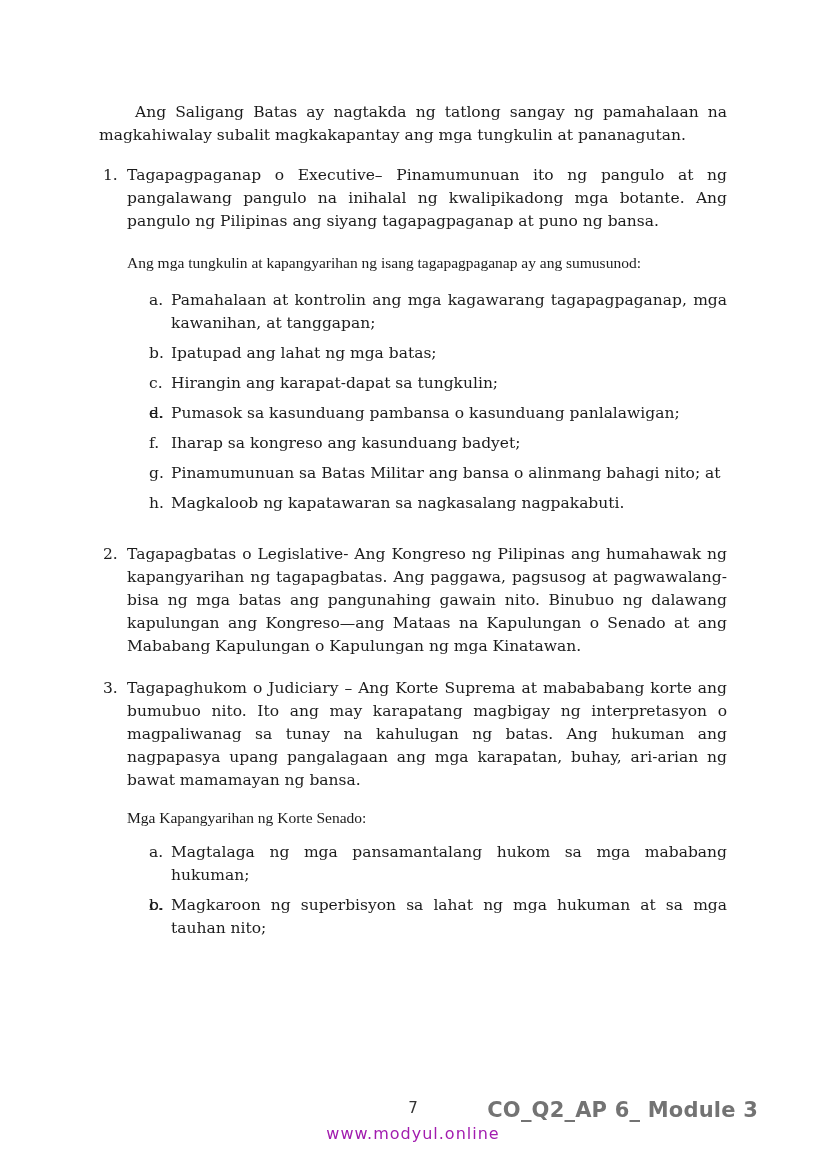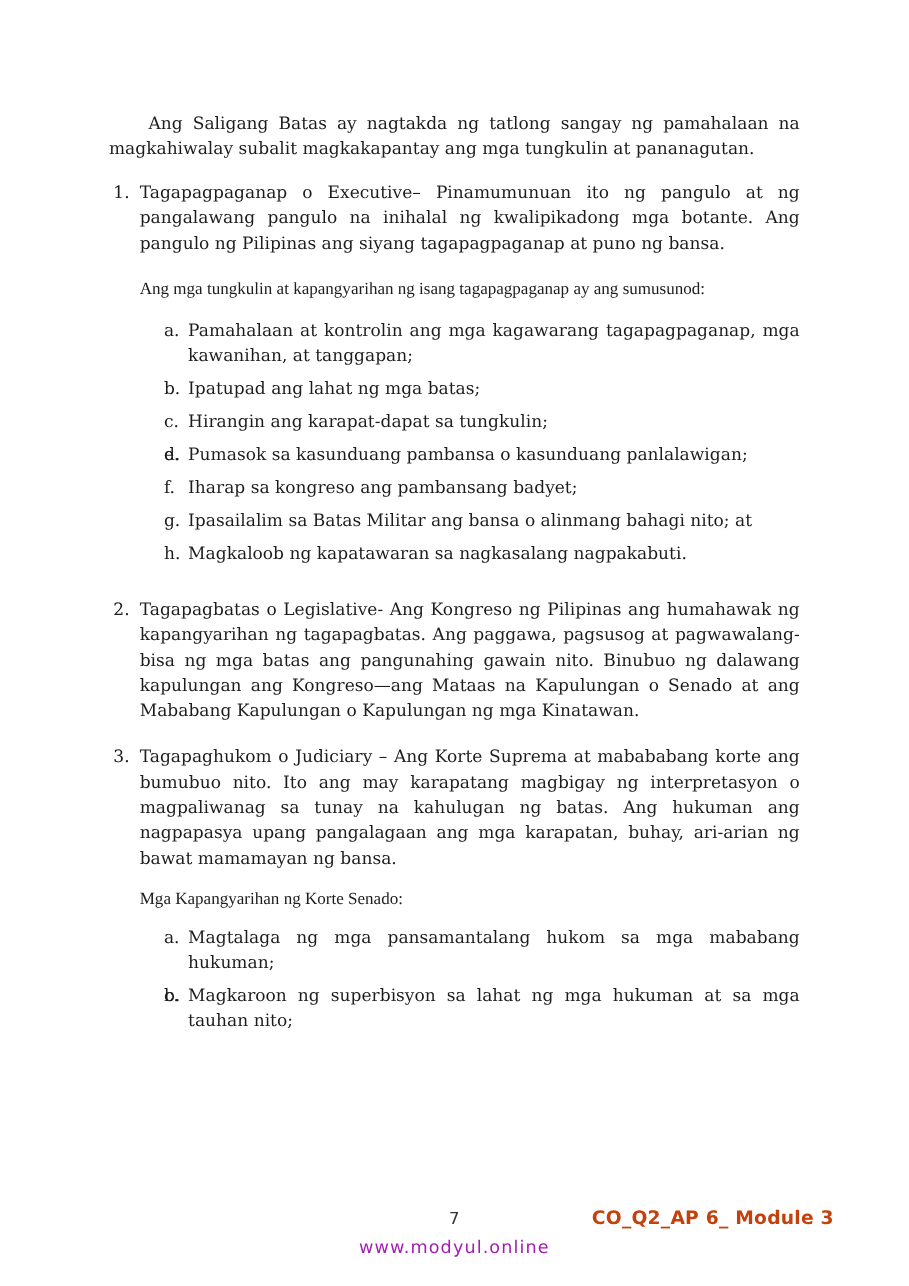--- a/index.html
+++ b/index.html
@@ -49,23 +49,23 @@
     font-family: "DejaVu Sans", "Liberation Sans", sans-serif;
     font-size: 15px;
     color: #333333;
   }
   .module-label {
     position: absolute;
     top: 1098px;
     right: 68px;
     font-family: "DejaVu Sans", "Liberation Sans", sans-serif;
     font-weight: 700;
-    font-size: 17px;
+    font-size: 21px;
     letter-spacing: 0.2px;
-    color: #c2410c;
+    color: #737373;
   }
   .watermark {
     position: absolute;
     top: 1124px;
     left: 0;
     width: 826px;
     text-align: center;
     font-family: "DejaVu Sans", "Liberation Sans", sans-serif;
     font-size: 16px;
     letter-spacing: 1px;
@@ -102,25 +102,25 @@
       </div>
       <div class="letter-item">
         <span class="letter-marker">d.</span>
       </div>
       <div class="letter-item">
         <span class="letter-marker">e.</span>
         <p>Pumasok sa kasunduang pambansa o kasunduang panlalawigan;</p>
       </div>
       <div class="letter-item">
         <span class="letter-marker">f.</span>
-        <p>Iharap sa kongreso ang pambansang badyet;</p>
+        <p>Iharap sa kongreso ang kasunduang badyet;</p>
       </div>
       <div class="letter-item">
         <span class="letter-marker">g.</span>
-        <p>Ipasailalim sa Batas Militar ang bansa o alinmang bahagi nito; at</p>
+        <p>Pinamumunuan sa Batas Militar ang bansa o alinmang bahagi nito; at</p>
       </div>
       <div class="letter-item">
         <span class="letter-marker">h.</span>
         <p>Magkaloob ng kapatawaran sa nagkasalang nagpakabuti.</p>
       </div>
     </div>
 
     <div class="num-item item-2">
       <span class="num-marker">2.</span>
       <p>Tagapagbatas o Legislative- Ang Kongreso ng Pilipinas ang humahawak ng kapangyarihan ng tagapagbatas. Ang paggawa, pagsusog at pagwawalang-bisa ng mga batas ang pangunahing gawain nito. Binubuo ng dalawang kapulungan ang Kongreso—ang Mataas na Kapulungan o Senado at ang Mababang Kapulungan o Kapulungan ng mga Kinatawan.</p>

